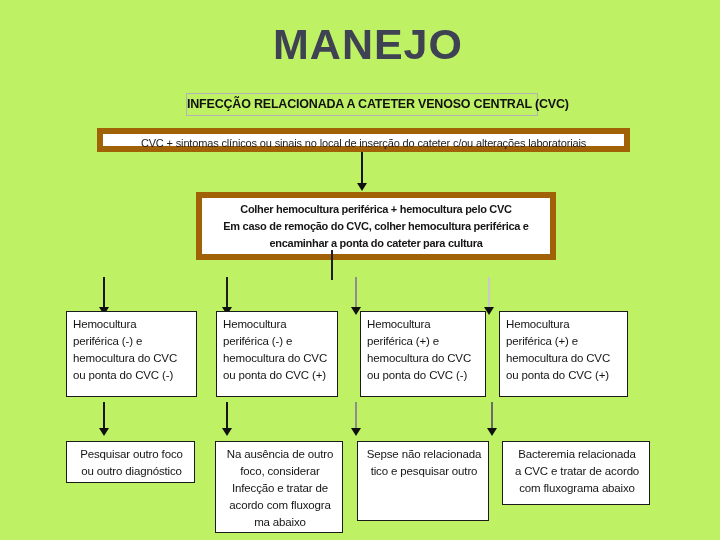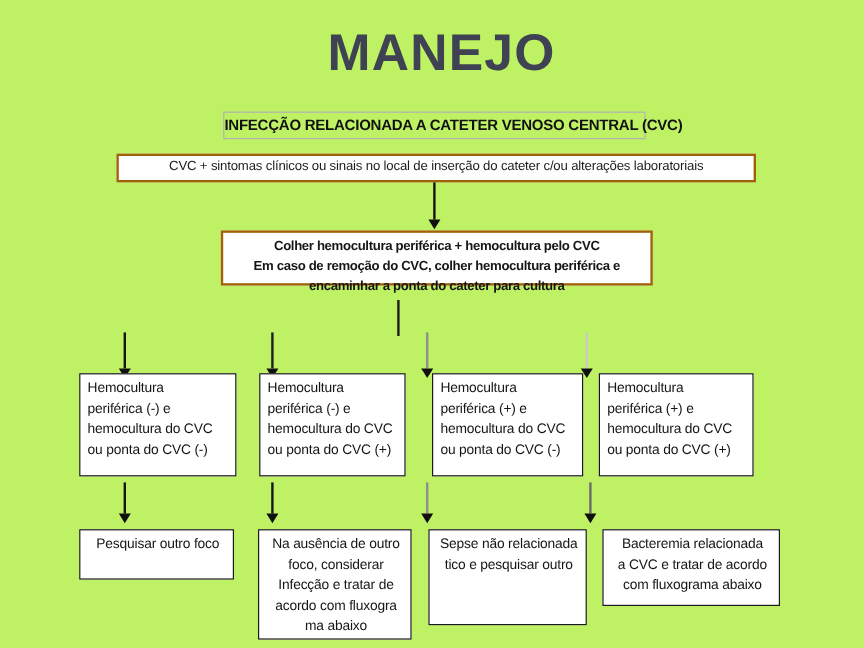--- a/index.html
+++ b/index.html
@@ -11,29 +11,29 @@
     position:absolute;top:20px;left:0;width:720px;text-align:center;text-indent:16px;
     font-size:43px;font-weight:700;letter-spacing:1px;color:#3e4252;
   }
   .heading-box{
     position:absolute;left:186px;top:93px;width:352px;height:23px;
     border:1px solid #b3b3b3;box-sizing:border-box;
     text-align:right;font-size:12.5px;font-weight:700;line-height:21px;color:#111;
     white-space:nowrap;letter-spacing:-0.2px;
   }
   .fbox{
-    position:absolute;background:#fff;box-sizing:border-box;border:2px solid #a16207;
+    position:absolute;background:#fff;box-sizing:border-box;border:6px solid #a16207;
   }
   .criteria-box{
     left:97px;top:128px;width:533px;height:24px;
     text-align:center;font-size:11px;font-weight:400;line-height:19px;
     white-space:nowrap;letter-spacing:-0.15px;color:#1c1c1c;
   }
   .collection-box{
-    left:184px;top:192px;width:360px;height:46px;
+    left:196px;top:192px;width:360px;height:68px;
     text-align:center;font-size:11px;font-weight:700;letter-spacing:-0.3px;
     padding-top:3px;color:#161616;
   }
   .collection-box .ln{line-height:17px;white-space:nowrap;}
   .small-box{
     border:1.5px solid #1a1a1a;font-size:11.5px;font-weight:400;letter-spacing:-0.15px;
     padding:4px 4px 0 6px;color:#151515;
   }
   .small-box .ln{line-height:17px;white-space:nowrap;}
   .result-box{top:311px;height:86px;}
@@ -139,20 +139,21 @@
     <div class="shaft sh-gray" style="height:26px;"></div>
     <div class="head"></div>
   </div>
   <div class="arrow" style="left:487px;top:402px;">
     <div class="shaft sh-mid" style="height:26px;"></div>
     <div class="head"></div>
   </div>
 
   <div class="fbox small-box conduct-box cb1">
     <div class="ln">Pesquisar outro foco</div>
+    <div class="ln">ou outro diagnóstico</div>
   </div>
   <div class="fbox small-box conduct-box cb2">
     <div class="ln">Na ausência de outro</div>
     <div class="ln">foco, considerar</div>
     <div class="ln">Infecção e tratar de</div>
     <div class="ln">acordo com fluxogra</div>
     <div class="ln">ma abaixo</div>
   </div>
   <div class="fbox small-box conduct-box cb3">
     <div class="ln">Sepse não relacionada</div>

